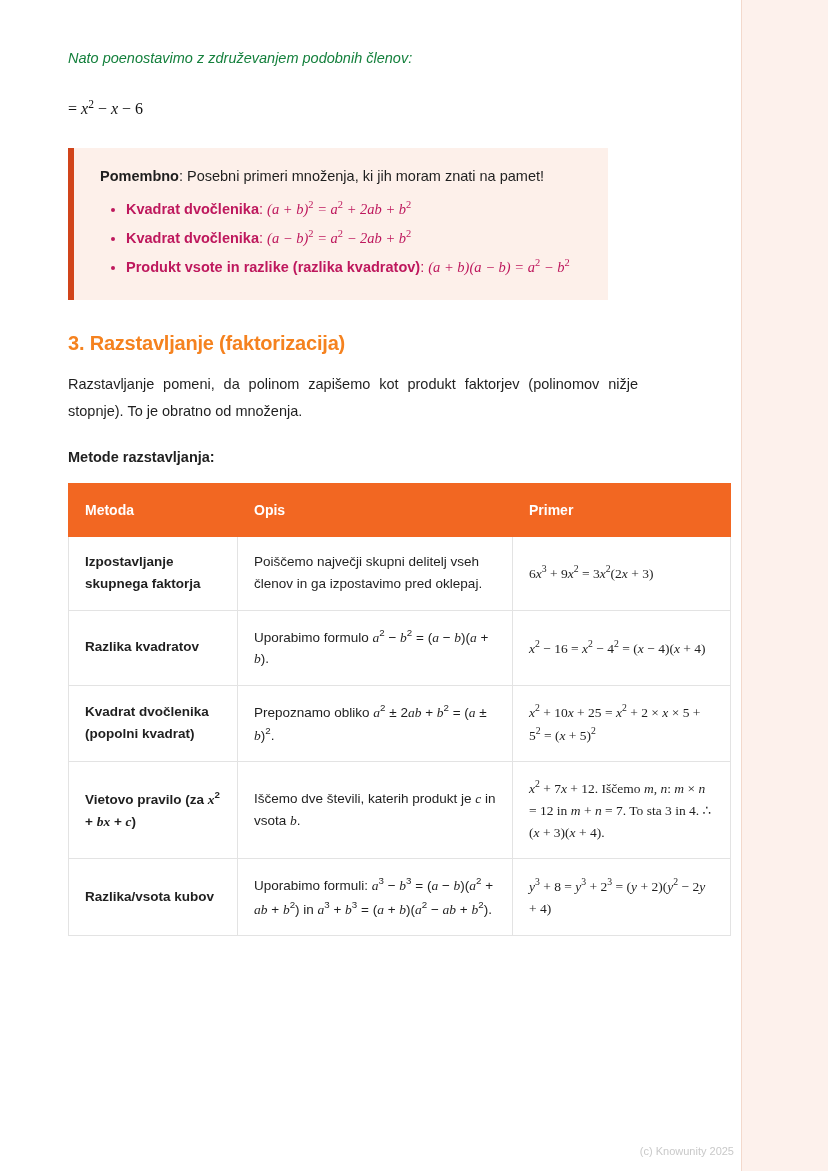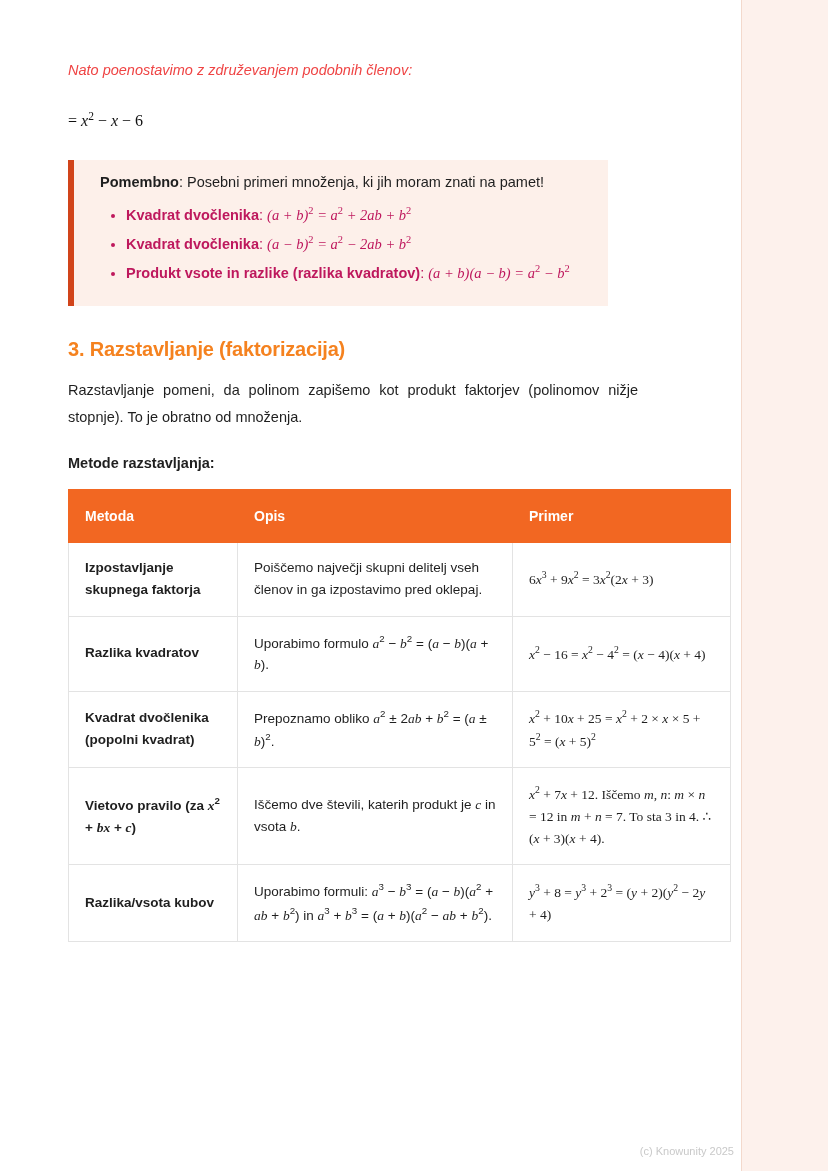--- a/index.html
+++ b/index.html
@@ -32,42 +32,42 @@
   }
   .content {
     position: absolute;
     left: 68px;
     top: 0;
     width: 570px;
   }
   .intro-line {
     font-style: italic;
     font-size: 14.5px;
-    color: #ef4444;
-    margin-top: 60px;
+    color: #15803d;
+    margin-top: 48px;
     line-height: 1.5;
   }
   .math {
     font-family: "Liberation Serif", serif;
     font-style: italic;
   }
   .math .up { font-style: normal; }
   sup { font-size: 0.72em; }
   .eq-line {
     font-family: "Liberation Serif", serif;
     font-size: 16px;
     margin-top: 28px;
     color: #111;
   }
   
   .callout {
     margin-top: 30px;
     background: #fdf0ea;
     border-left: 6px solid #d1441a;
-    padding: 12px 22px 20px 26px;
+    padding: 18px 22px 20px 26px;
     width: 540px;
     box-sizing: border-box;
   }
   .callout-title {
     font-size: 14.5px;
     line-height: 1.5;
     color: #1f1f1f;
   }
   .callout-title b { font-weight: 700; }
   .callout ul {

